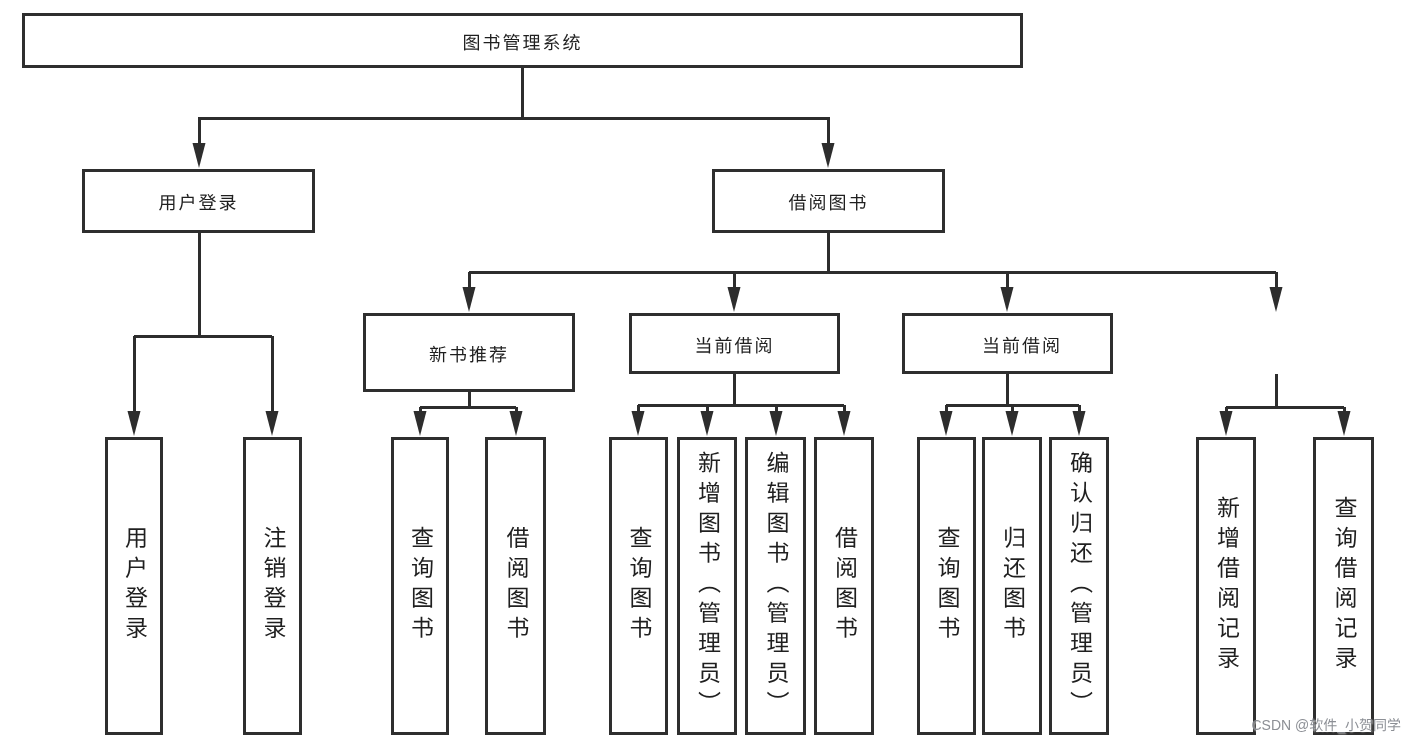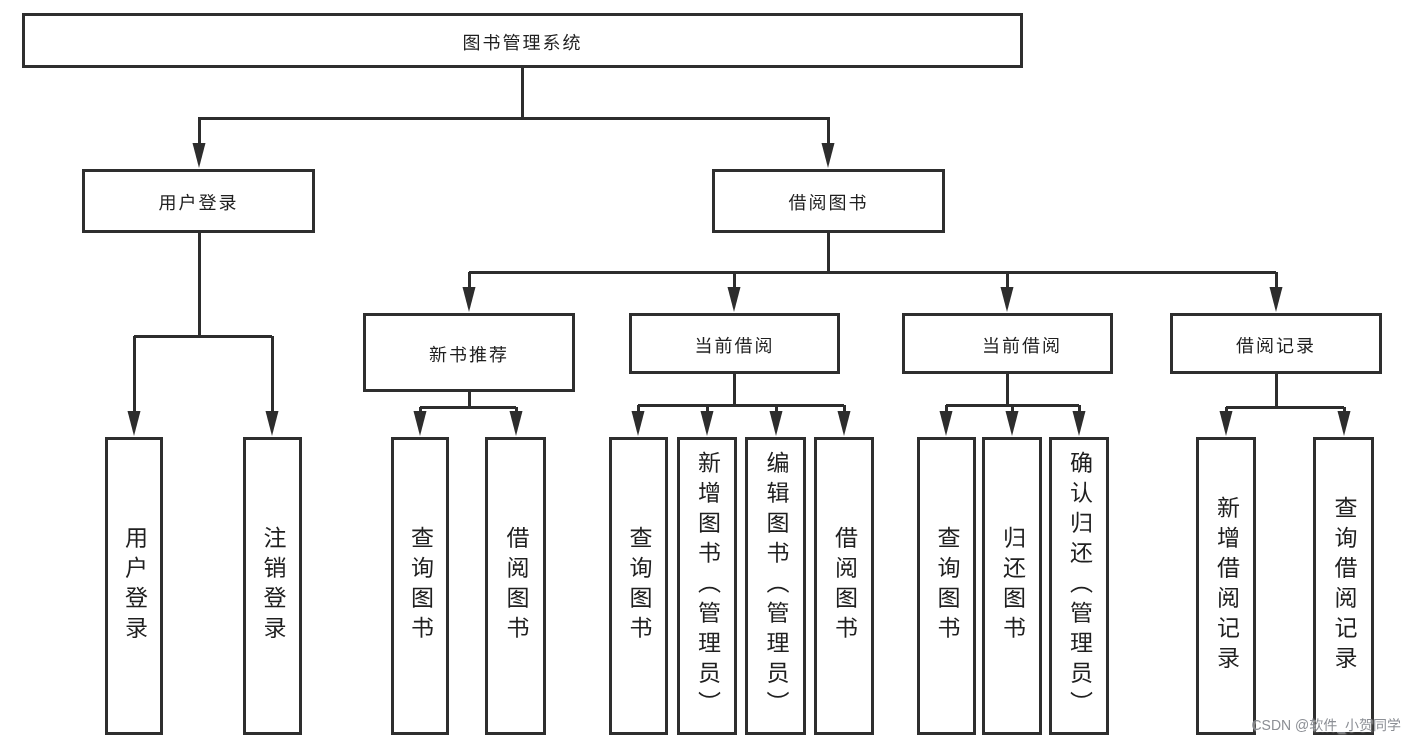--- a/index.html
+++ b/index.html
@@ -87,21 +87,20 @@
   </svg>
 
   <div class="box hbox" style="left:22px; top:13px; width:1001px; height:55px;">图书管理系统</div>
 
   <div class="box hbox" style="left:82px; top:169px; width:233px; height:64px;">用户登录</div>
   <div class="box hbox" style="left:712px; top:169px; width:233px; height:64px;">借阅图书</div>
 
   <div class="box hbox" style="left:363px; top:313px; width:212px; height:79px;">新书推荐</div>
   <div class="box hbox" style="left:629px; top:313px; width:211px; height:61px;">当前借阅</div>
   <div class="box hbox" style="left:902px; top:313px; width:211px; height:61px;padding-left:29px;">当前借阅</div>
-  <div class="box hbox" style="left:1170px; top:313px; width:212px; height:61px;">借阅记录</div>
 
   <div class="box vbox" style="left:105px; top:437px; width:58px; height:298px;">用户登录</div>
   <div class="box vbox" style="left:243px; top:437px; width:59px; height:298px;">注销登录</div>
 
   <div class="box vbox" style="left:391px; top:437px; width:58px; height:298px;">查询图书</div>
   <div class="box vbox" style="left:485px; top:437px; width:61px; height:298px;">借阅图书</div>
 
   <div class="box vbox" style="left:609px; top:437px; width:59px; height:298px;">查询图书</div>
   <div class="box vbox" style="left:677px; top:437px; width:60px; height:298px;">新增图书（管理员）</div>
   <div class="box vbox" style="left:745px; top:437px; width:61px; height:298px;">编辑图书（管理员）</div>

